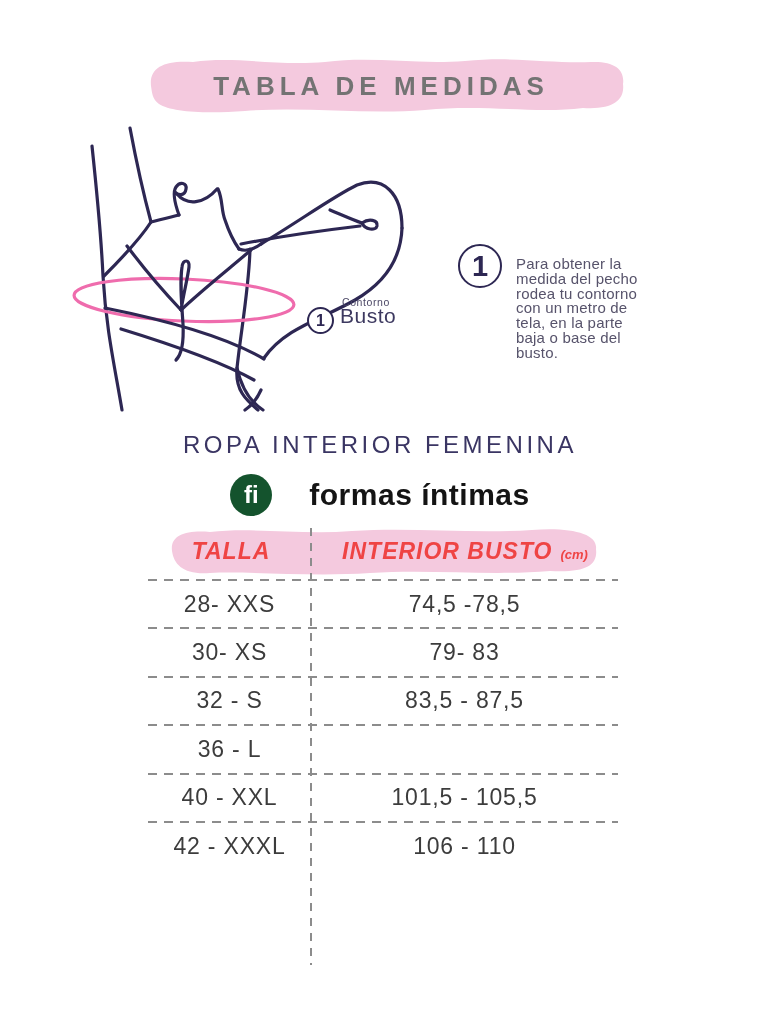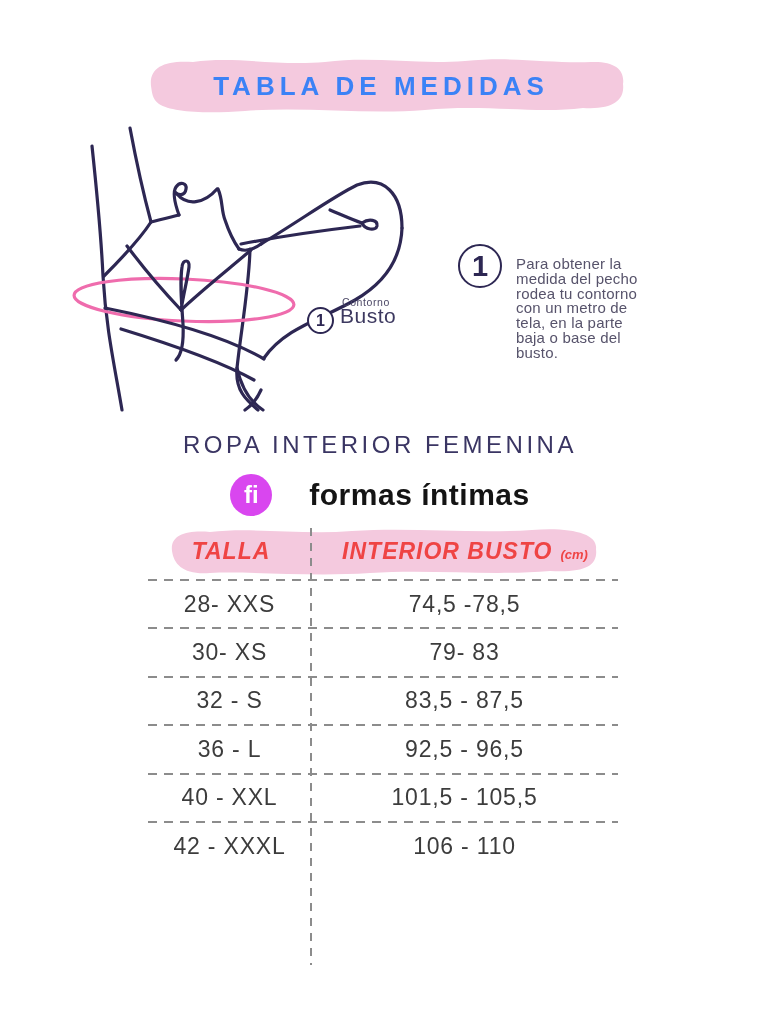--- a/index.html
+++ b/index.html
@@ -5,21 +5,21 @@
   html,body{margin:0;padding:0;}
   body{
     width:760px;height:1020px;position:relative;overflow:hidden;
     background:#ffffff;font-family:"Liberation Sans",sans-serif;
   }
   
   .title-wrap{position:absolute;left:123px;top:53px;width:516px;height:66px;}
   .title-wrap svg{position:absolute;inset:0;}
   .title-text{
     position:absolute;inset:0;display:flex;align-items:center;justify-content:center;
-    font-size:26px;font-weight:700;letter-spacing:5px;color:#3b82f6;
+    font-size:26px;font-weight:700;letter-spacing:5px;color:#737373;
   }
   
   .figure{position:absolute;left:50px;top:118px;width:410px;height:305px;}
   .tape-circle{
     position:absolute;left:307px;top:307px;width:27px;height:27px;border:2px solid #2d2753;
     border-radius:50%;box-sizing:border-box;display:flex;align-items:center;justify-content:center;
     font-size:16px;font-weight:700;color:#2d2753;background:#fff;
   }
   .lbl-contorno{position:absolute;left:342px;top:296px;font-size:10.5px;letter-spacing:.6px;color:#4c4866;}
   .lbl-busto{position:absolute;left:340px;top:292px;font-size:21px;letter-spacing:.5px;color:#3d3960;margin-top:12px;}
@@ -35,21 +35,21 @@
     white-space:pre-line;
   }
   
   .section-heading{
     position:absolute;left:0;top:431px;width:760px;text-align:center;
     font-size:24px;letter-spacing:3.5px;color:#3a3563;font-weight:400;
   }
   .brand{position:absolute;left:0;top:472px;width:760px;height:46px;
     display:flex;align-items:center;justify-content:center;gap:13px;}
   .brand-circle{
-    width:42px;height:42px;border-radius:50%;background:#d946ef;color:#ffffff;
+    width:42px;height:42px;border-radius:50%;background:#14532d;color:#ffffff;
     display:flex;align-items:center;justify-content:center;
     font-size:24px;font-weight:700;letter-spacing:0;
   }
   .brand-name{font-size:30px;font-weight:700;letter-spacing:.5px;color:#141414;margin-left:24px;}
   
   .thead-wrap{position:absolute;left:150px;top:526px;width:468px;height:50px;}
   .thead-wrap svg{position:absolute;inset:0;}
   .thead-cells{position:absolute;inset:0;display:flex;}
   .th{display:flex;align-items:center;justify-content:center;
       font-size:23px;font-weight:700;letter-spacing:1px;color:#ef4444;font-style:italic;}
@@ -174,21 +174,20 @@
       <div class="cell c-busto">79- 83</div>
     </div>
     <div class="trow">
       <div class="dash"></div>
       <div class="cell c-talla">32 - S</div>
       <div class="cell c-busto">83,5 - 87,5</div>
     </div>
     <div class="trow">
       <div class="dash"></div>
       <div class="cell c-talla">36 - L</div>
-      <div class="cell c-busto">92,5 - 96,5</div>
     </div>
     <div class="trow">
       <div class="dash"></div>
       <div class="cell c-talla">40 - XXL</div>
       <div class="cell c-busto">101,5 - 105,5</div>
     </div>
     <div class="trow">
       <div class="dash"></div>
       <div class="cell c-talla">42 - XXXL</div>
       <div class="cell c-busto">106 - 110</div>

